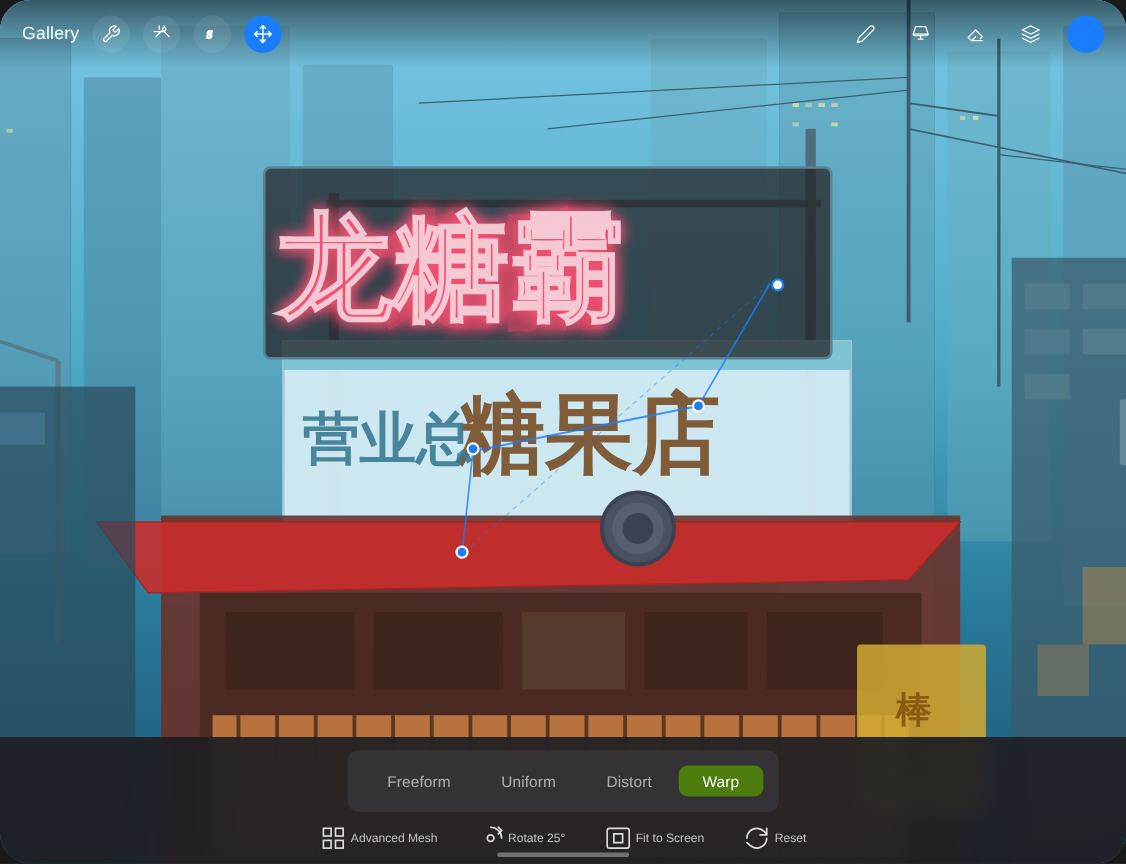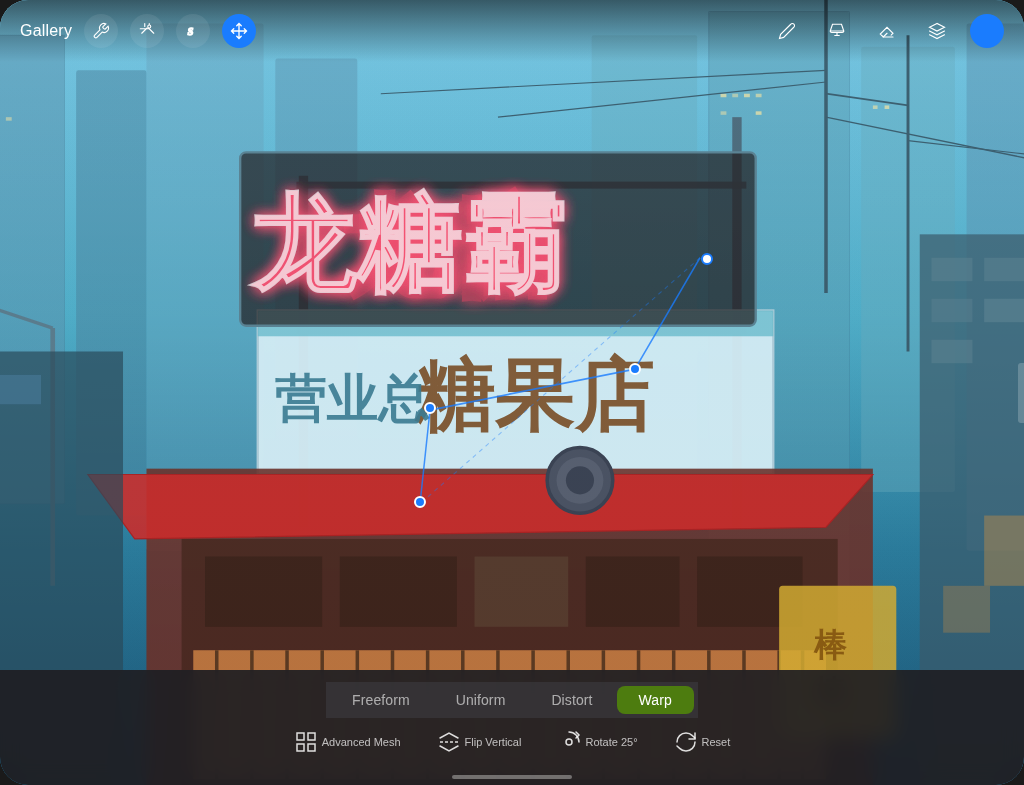--- a/index.html
+++ b/index.html
@@ -131,22 +131,22 @@
       align-items: center;
       z-index: 10;
     }
 
     .transform-tabs {
       display: flex;
       align-items: center;
       gap: 2px;
       margin-top: 12px;
       background: rgba(60,60,65,0.6);
-      border-radius: 0;
-      padding: 4px;
+      border-radius: 10px;
+      padding: 14px;
     }
 
     .transform-tab {
       padding: 6px 22px;
       border-radius: 8px;
       font-size: 14px;
       font-weight: 500;
       color: rgba(255,255,255,0.6);
       cursor: pointer;
       background: none;
@@ -505,38 +505,37 @@
         <svg viewBox="0 0 24 24">
           <rect x="3" y="3" width="7" height="7" stroke="rgba(255,255,255,0.85)" stroke-width="1.5" fill="none"></rect>
           <rect x="14" y="3" width="7" height="7" stroke="rgba(255,255,255,0.85)" stroke-width="1.5" fill="none"></rect>
           <rect x="3" y="14" width="7" height="7" stroke="rgba(255,255,255,0.85)" stroke-width="1.5" fill="none"></rect>
           <rect x="14" y="14" width="7" height="7" stroke="rgba(255,255,255,0.85)" stroke-width="1.5" fill="none"></rect>
         </svg>
         <span class="toolbar-action-label">Advanced Mesh</span>
       </div>
 
 
-      <div class="toolbar-action">
-        <svg viewBox="0 0 24 24">
-          <path d="M3 8L12 3l9 5" stroke="rgba(255,255,255,0.85)" stroke-width="1.5" fill="none" stroke-linecap="round"></path>
-          <path d="M3 16l9 5 9-5" stroke="rgba(255,255,255,0.85)" stroke-width="1.5" fill="none" stroke-linecap="round"></path>
-          <line x1="3" y1="12" x2="21" y2="12" stroke="rgba(255,255,255,0.85)" stroke-width="1.5" stroke-dasharray="3,2"></line>
-        </svg>
-        <span class="toolbar-action-label">Flip Vertical</span>
-      </div>
 
       <div class="toolbar-action">
         <svg viewBox="0 0 24 24">
           <path d="M12 2a10 10 0 0 1 10 10" stroke="rgba(255,255,255,0.85)" stroke-width="1.5" fill="none" stroke-linecap="round"></path>
           <polyline points="19,2 22,5 19,8" stroke="rgba(255,255,255,0.85)" stroke-width="1.5" fill="none" stroke-linecap="round"></polyline>
           <circle cx="12" cy="12" r="3" stroke="rgba(255,255,255,0.85)" stroke-width="1.5" fill="none"></circle>
         </svg>
         <span class="toolbar-action-label">Rotate 25°</span>
       </div>
 
+      <div class="toolbar-action">
+        <svg viewBox="0 0 24 24">
+          <rect x="2" y="3" width="20" height="18" rx="2" stroke="rgba(255,255,255,0.85)" stroke-width="1.5" fill="none"></rect>
+          <path d="M8 8h8v8H8z" stroke="rgba(255,255,255,0.85)" stroke-width="1.5" fill="none"></path>
+        </svg>
+        <span class="toolbar-action-label">Fit to Screen</span>
+      </div>
 
 
       <div class="toolbar-action">
         <svg viewBox="0 0 24 24">
           <path d="M3 12a9 9 0 0 1 9-9 9 9 0 0 1 6.36 2.64L21 8" stroke="rgba(255,255,255,0.85)" stroke-width="1.5" fill="none" stroke-linecap="round"></path>
           <polyline points="21,3 21,9 15,9" stroke="rgba(255,255,255,0.85)" stroke-width="1.5" fill="none" stroke-linecap="round"></polyline>
           <path d="M21 12a9 9 0 0 1-9 9 9 9 0 0 1-6.36-2.64L3 16" stroke="rgba(255,255,255,0.85)" stroke-width="1.5" fill="none" stroke-linecap="round"></path>
         </svg>
         <span class="toolbar-action-label">Reset</span>
       </div>

